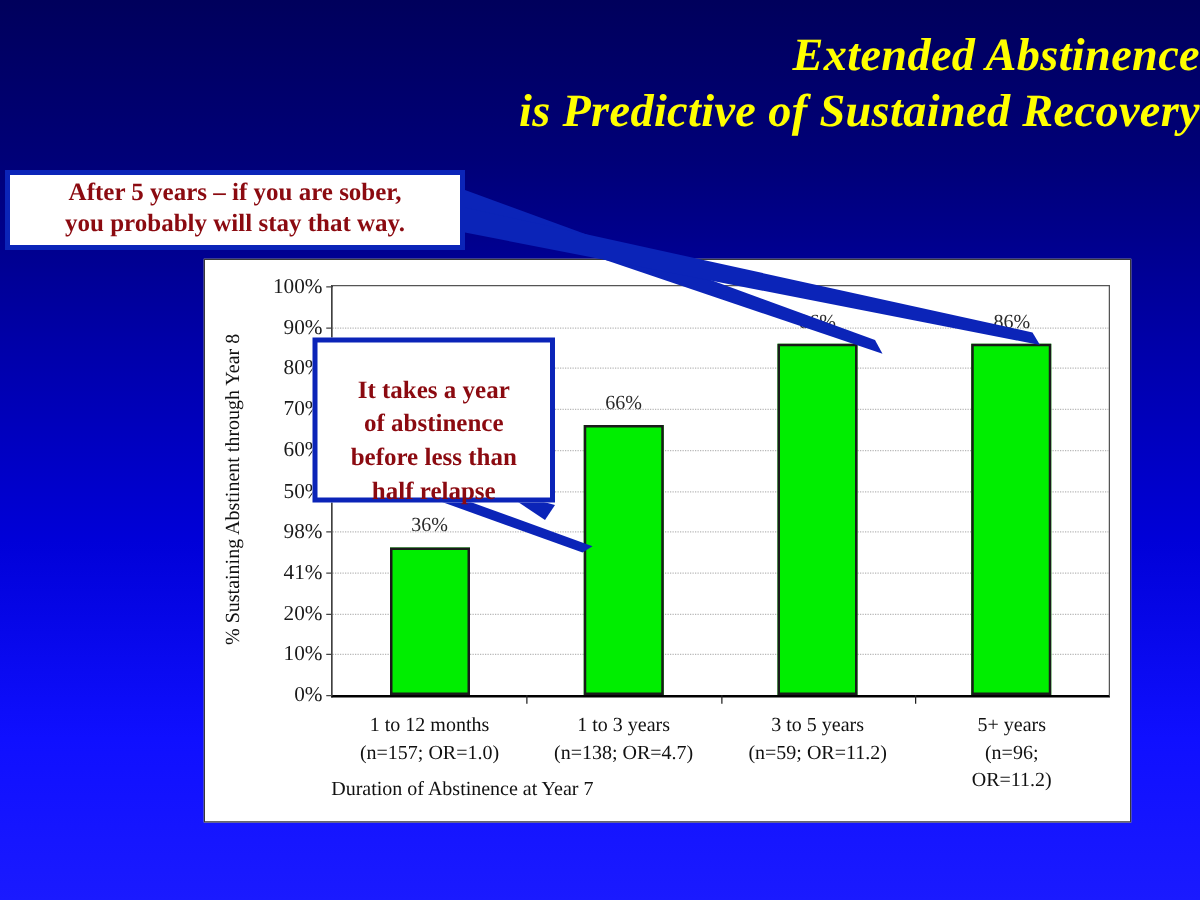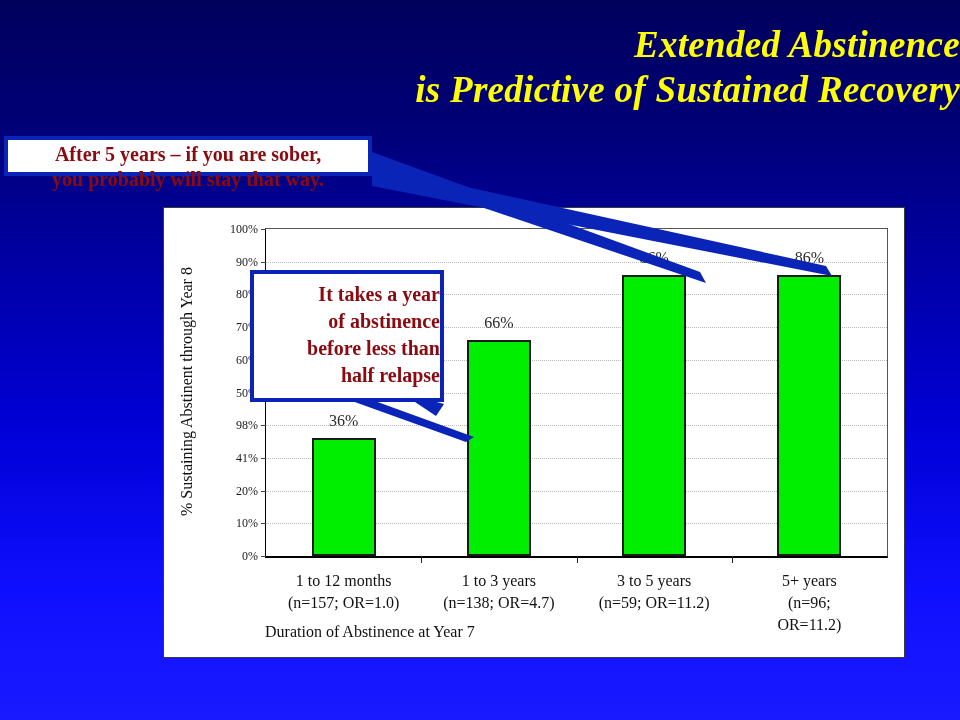--- a/index.html
+++ b/index.html
@@ -83,21 +83,21 @@
     width: 5px;
     height: 0;
     border-top: 1px solid #444444;
   }
   .ylabel {
     position: absolute;
     right: 100%;
     margin-right: 8px;
     transform: translateY(-50%);
     font-family: "Liberation Serif", serif;
-    font-size: 12px;
+    font-size: 17px;
     color: #1a1a1a;
     white-space: nowrap;
   }
 
   .bar {
     position: absolute;
     bottom: 0;
     background: #00ee00;
     border: 2px solid #1a1a1a;
     box-sizing: border-box;
@@ -165,34 +165,33 @@
     font-weight: bold;
     color: #8b0a10;
     text-align: center;
     white-space: pre-line;
     z-index: 6;
   }
   #callout-top {
     left: 4px;
     top: 136px;
     width: 368px;
-    height: 40px;
+    height: 64px;
     font-size: 20px;
     line-height: 25px;
     padding-top: 2px;
   }
   #callout-mid {
     left: 250px;
     top: 270px;
     width: 194px;
     height: 132px;
     font-size: 20px;
     line-height: 27px;
-    padding-top: 7px;
-    text-align: right;
+    padding-top: 25px;
   }
 
   #pointer-layer {
     position: absolute;
     left: 0; top: 0;
     width: 960px; height: 720px;
     pointer-events: none;
     z-index: 5;
   }
 

